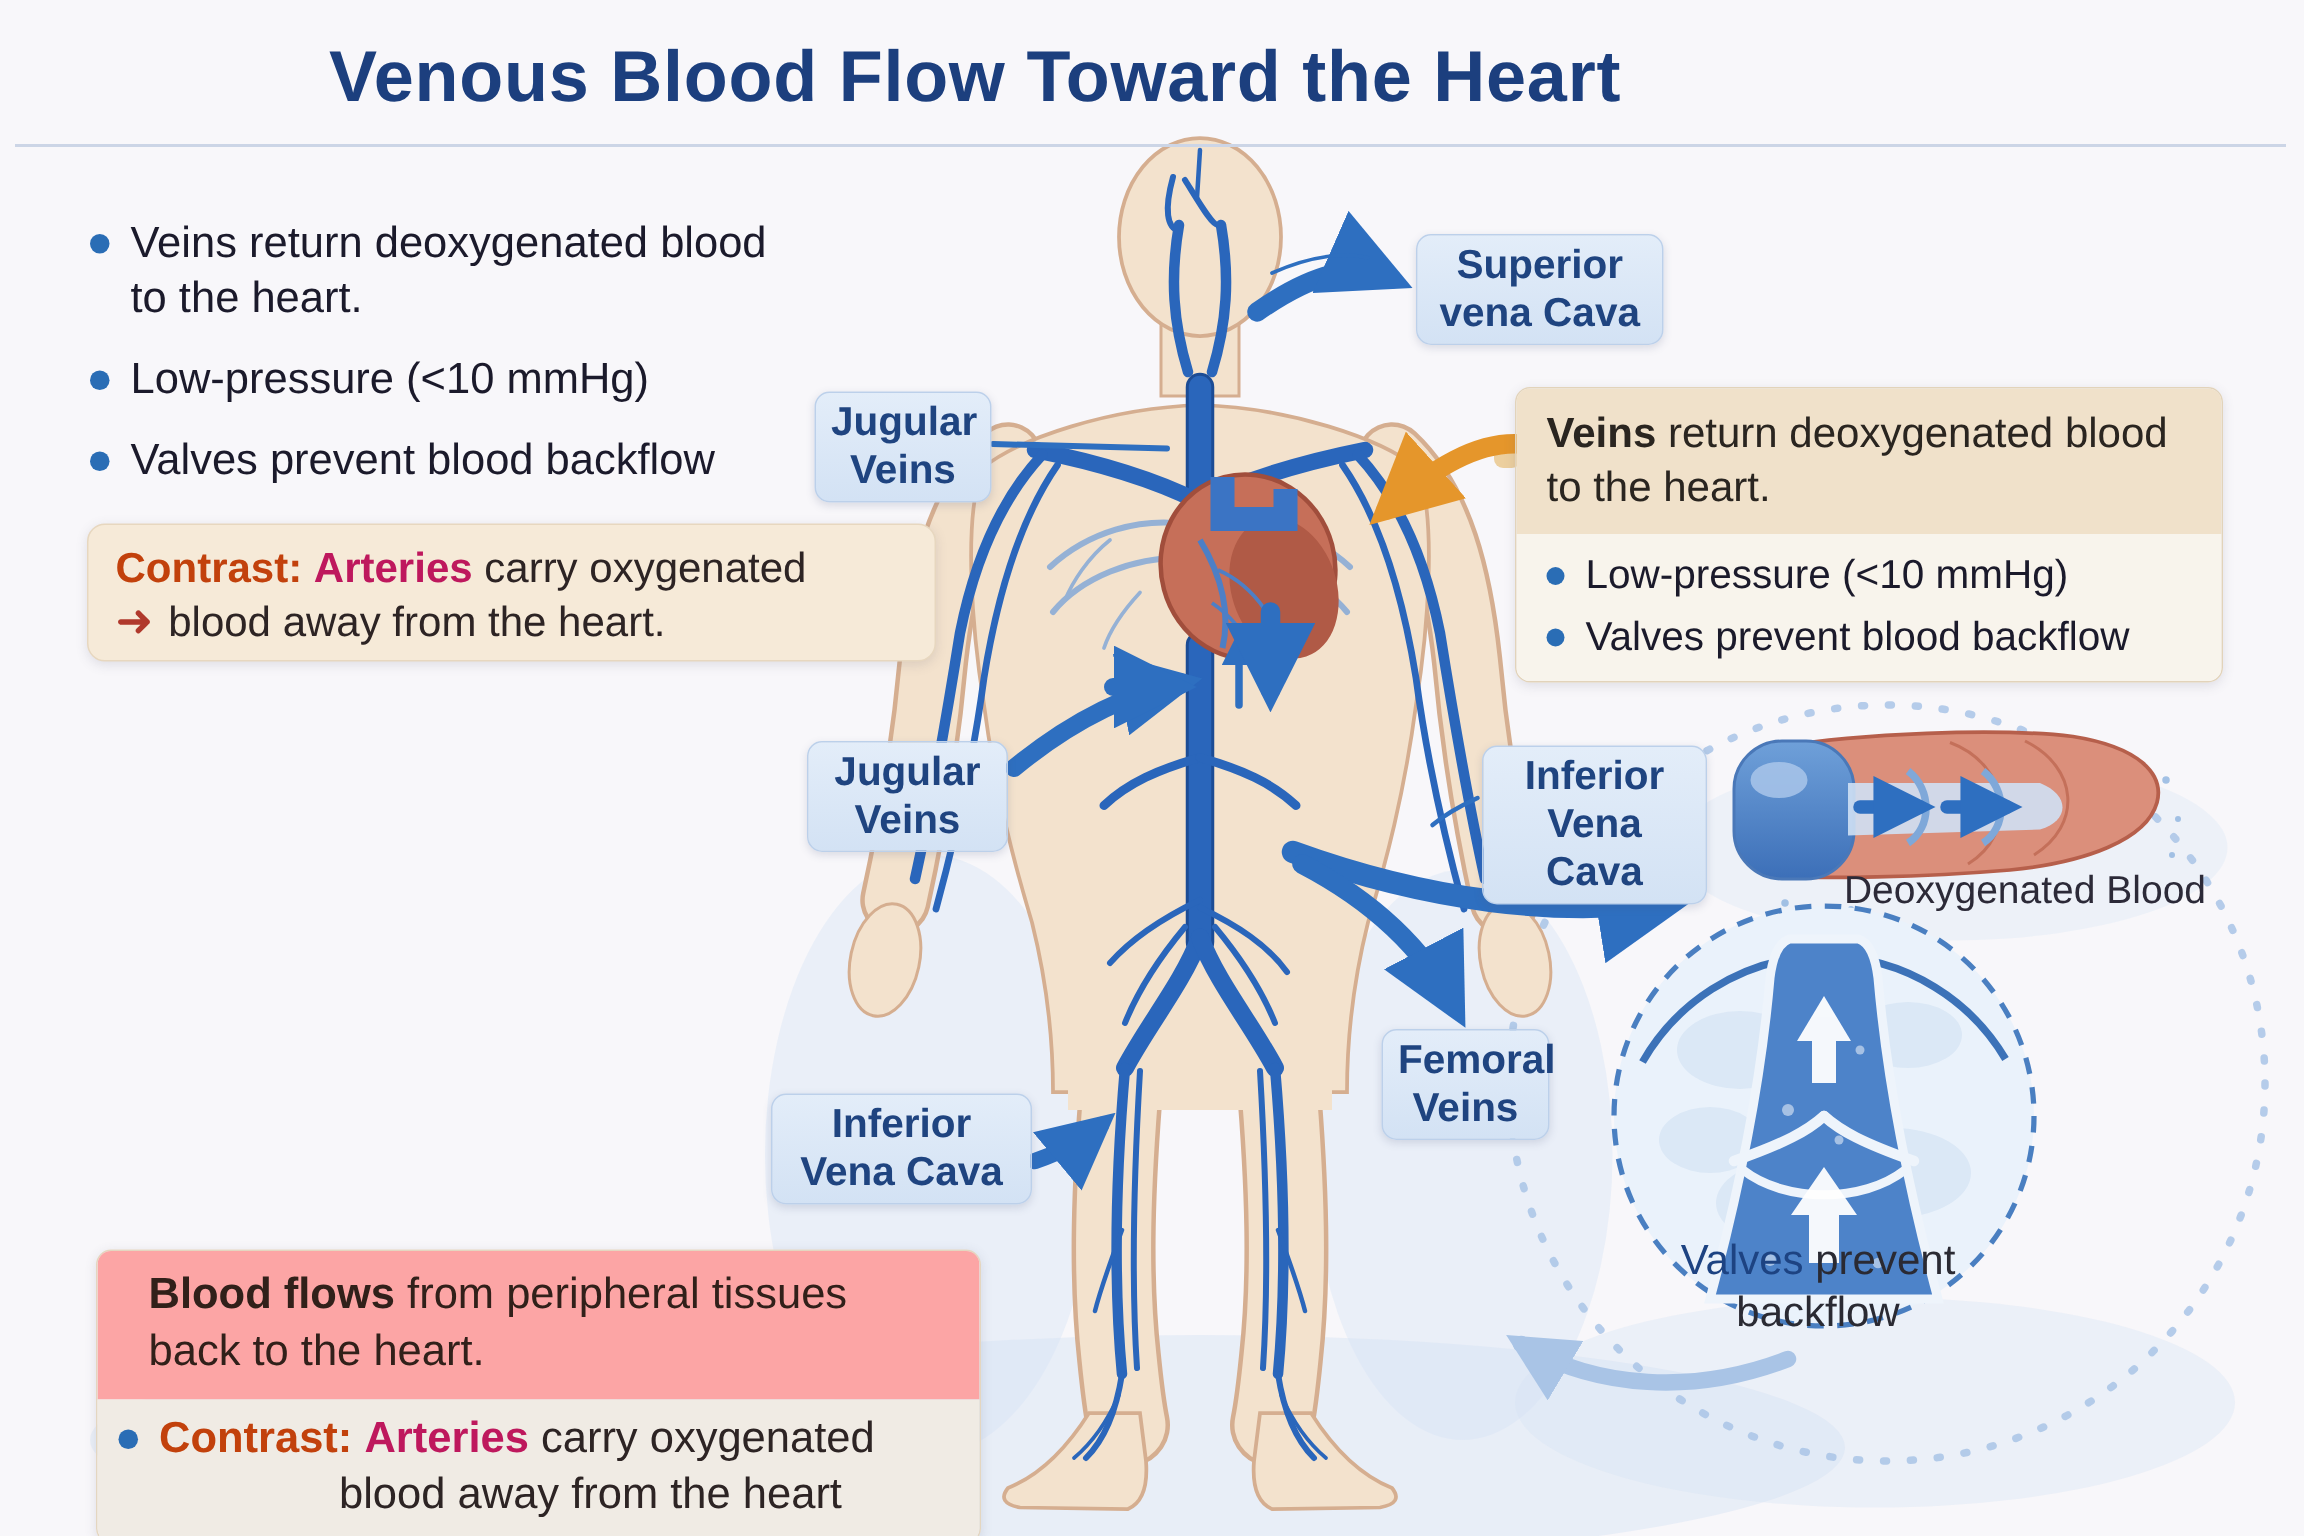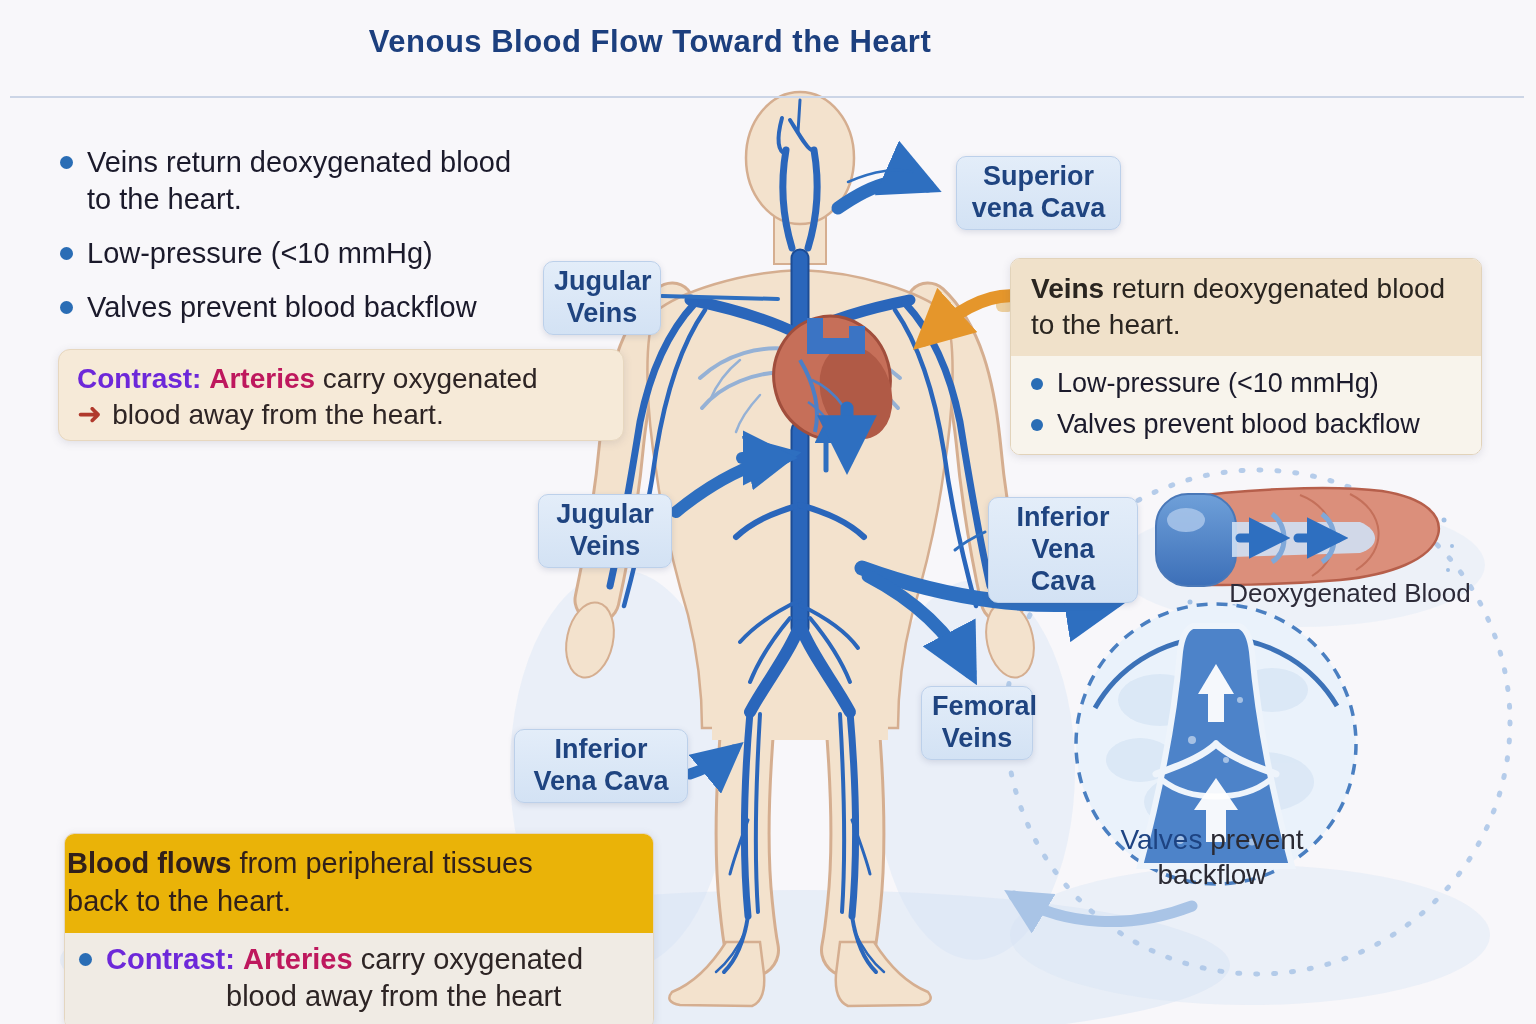--- a/index.html
+++ b/index.html
@@ -2,35 +2,35 @@
 <html><head>
 <meta charset="utf-8">
 <style>
   html,body{margin:0;padding:0;background:#f8f7fa;}
   .stage{position:relative;width:1536px;height:1024px;overflow:hidden;
          font-family:"Liberation Sans", sans-serif;color:#23212f;}
   .abs{position:absolute;}
   svg.scene{position:absolute;left:0;top:0;}
 
   .title{left:140px;top:24px;width:1020px;text-align:center;
-         font-size:31px;font-weight:bold;color:#1c3f7e;letter-spacing:.5px;}
+         font-size:48px;font-weight:bold;color:#1c3f7e;letter-spacing:.5px;}
   .divider{left:10px;top:96px;width:1514px;height:2px;background:#ccd5e6;}
 
   .key-points{left:60px;top:144px;width:560px;font-size:29px;line-height:1.28;color:#1b1a2b;}
   .bullet-row{display:flex;align-items:flex-start;gap:14px;margin-bottom:17px;}
   .dot{width:13px;height:13px;border-radius:50%;background:#2a6db5;margin-top:12px;flex:none;}
   .dot.sm{width:12px;height:12px;margin-top:10px;}
 
   .panel{border-radius:12px;box-shadow:0 2px 8px rgba(80,80,110,.15);}
   .contrast-box{left:58px;top:349px;width:566px;height:92px;background:#f6ead8;
                 border:1px solid #e7d7bf;padding:11px 18px;font-size:28px;line-height:1.3;
                 box-sizing:border-box;color:#2d2424;}
   .b{font-weight:bold;}
   .red{color:#be185d;}
-  .dark{color:#6d28d9;}
+  .dark{color:#c2410c;}
   .red-arrow{color:#b0392c;font-size:30px;margin-right:10px;line-height:1;}
 
   .tag{background:linear-gradient(180deg,#e3edf9,#d3e2f4);border:1px solid #bcd0ea;
        border-radius:10px;color:#1f4480;font-size:27px;font-weight:bold;line-height:1.18;
        text-align:center;white-space:pre-line;padding:4px 10px;box-sizing:border-box;
        box-shadow:0 2px 6px rgba(80,90,130,.18);}
 
   .info-box{left:1010px;top:258px;width:472px;border-radius:10px;overflow:hidden;
             border:1px solid #e2d3ba;box-shadow:0 2px 8px rgba(80,80,110,.15);box-sizing:border-box;}
   .info-head{background:#f0e1ca;padding:12px 20px;font-size:28px;line-height:1.3;color:#2a2520;}
@@ -38,21 +38,21 @@
   .info-body .bullet-row{margin-bottom:10px;}
   .info-body .bullet-row:last-child{margin-bottom:0;}
 
   .caption{font-size:26px;color:#2c2a38;text-align:center;}
   .valve-caption{left:1078px;top:822px;width:268px;font-size:28px;line-height:1.25;
                  text-align:center;color:#2a2a33;}
   .valve-caption .term{color:#1d4382;}
 
   .bottom-box{left:64px;top:833px;width:588px;border-radius:10px;overflow:hidden;
               border:1px solid #e4d6c0;box-shadow:0 2px 8px rgba(80,80,110,.15);}
-  .bottom-head{background:#eab308;padding:10px 2px 12px;font-size:29px;line-height:1.32;color:#31201a;}
+  .bottom-head{background:#fca5a5;padding:10px 34px 12px;font-size:29px;line-height:1.32;color:#31201a;}
   .bottom-body{background:#f0ebe4;padding:8px 14px 12px;font-size:29px;line-height:1.3;color:#2d2424;}
   .indent2{padding-left:120px;text-align:right;}
 </style>
 </head>
 <body>
 
 <div class="stage">
 
   <svg class="scene" width="1536" height="1024" viewBox="0 0 1536 1024">
     <defs>
@@ -267,21 +267,21 @@
       <span class="b dark">Contrast:</span>
       <span class="b red">Arteries</span><span> carry oxygenated</span>
     </div>
     <div>
       <span class="red-arrow">➜</span><span>blood away from the heart.</span>
     </div>
   </div>
 
   <div class="abs tag" style="left:543px;top:261px;width:118px;">Jugular
 Veins</div>
-  <div class="abs tag" style="left:944px;top:156px;width:165px;margin-left:12px;">Superior
+  <div class="abs tag" style="left:944px;top:156px;width:165px;">Superior
 vena Cava</div>
   <div class="abs tag" style="left:538px;top:494px;width:134px;">Jugular
 Veins</div>
   <div class="abs tag" style="left:988px;top:497px;width:150px;">Inferior
 Vena Cava</div>
   <div class="abs tag" style="left:921px;top:686px;width:112px;">Femoral
 Veins</div>
   <div class="abs tag" style="left:514px;top:729px;width:174px;">Inferior
 Vena Cava</div>
 

